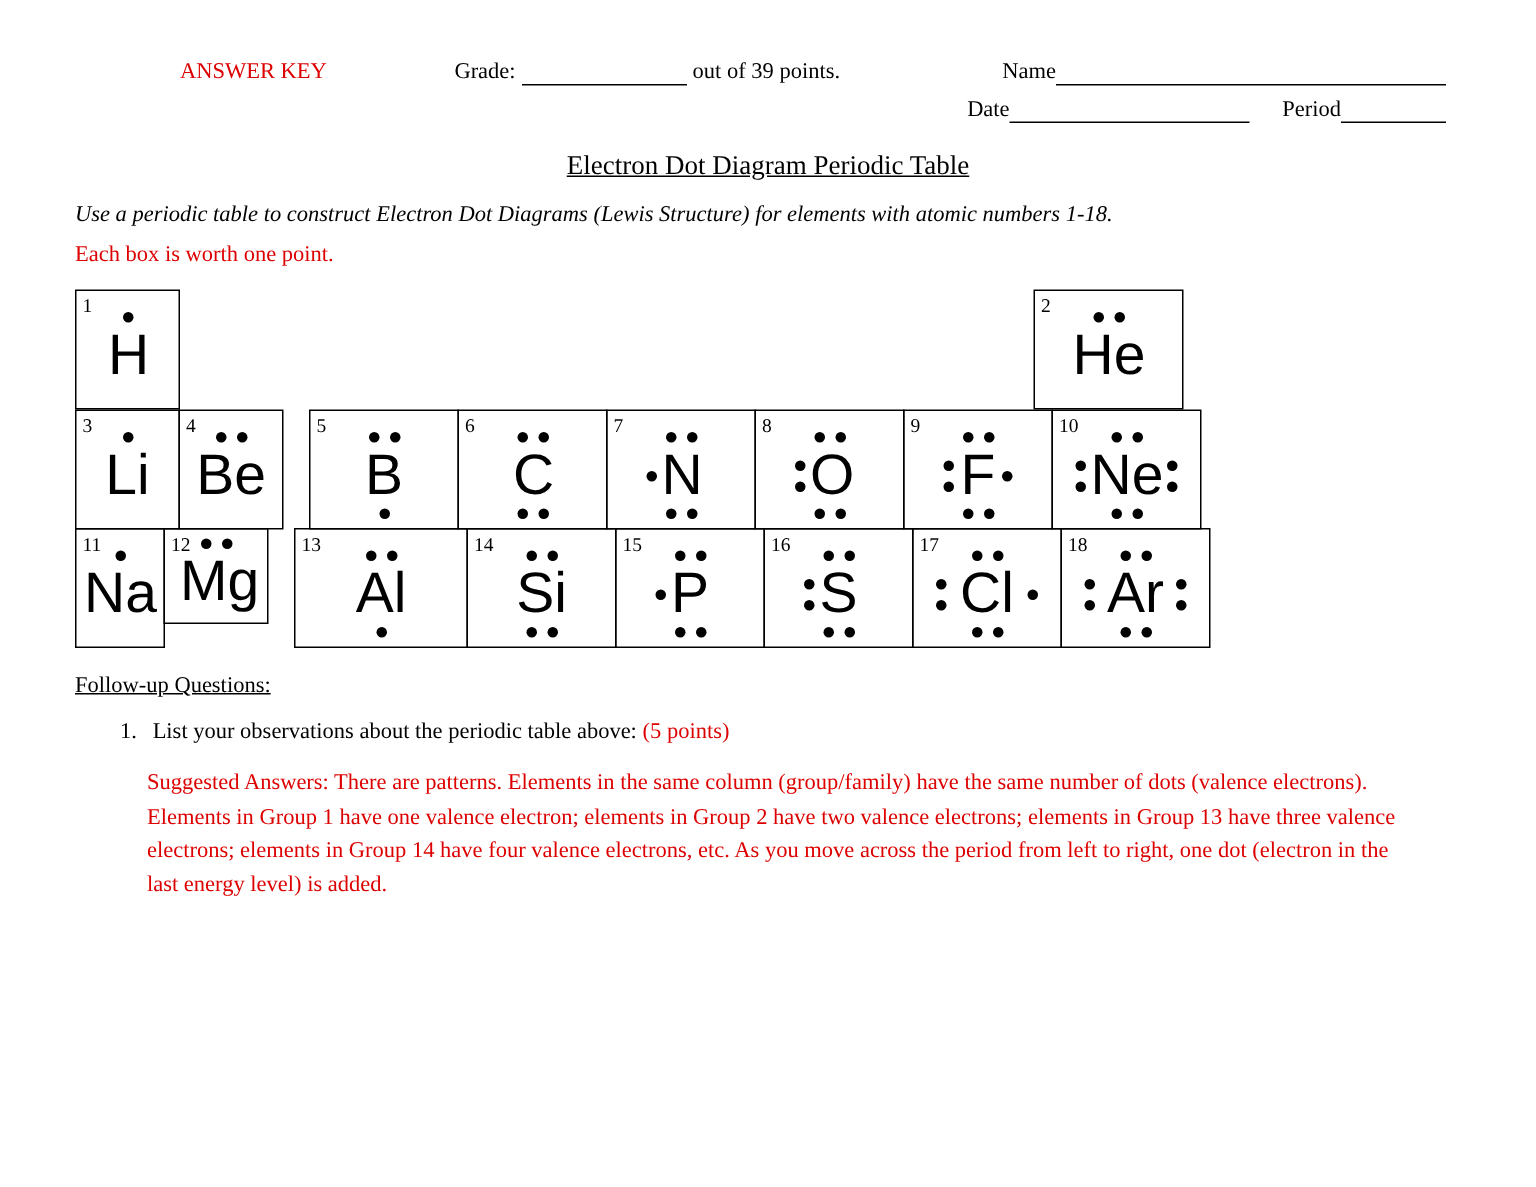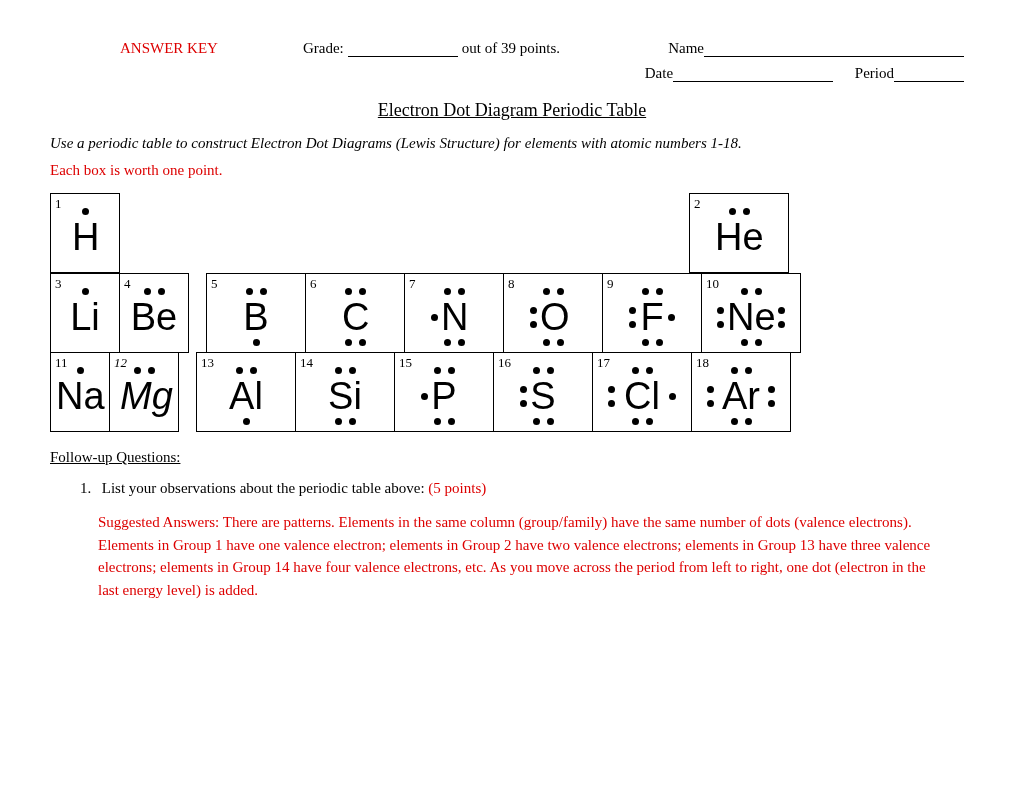--- a/index.html
+++ b/index.html
@@ -280,32 +280,32 @@
     <div class="ptable-row">
       <div class="cell" style="width: 60px; height: 80px;">
         <div class="cell-num">11</div>
         <div class="element-wrap">
           <div class="symbol-box" style="width: 48px; height: 38px;">
             <span class="sym" style="position: absolute; left: 0px; top: 0px; width: 100%; text-align: center;">Na</span>
             <div class="dot" style="left: 20.5px; top: -10px;"></div>
           </div>
         </div>
       </div>
-      <div class="cell" style="width: 70px; height: 80px; font-style: italic;">
+      <div class="cell" style="width: 70px; height: 64px;">
         <div class="cell-num">12</div>
         <div class="element-wrap">
           <div class="symbol-box" style="width: 48px; height: 38px;">
             <span class="sym" style="position: absolute; left: 0px; top: 0px; width: 100%; text-align: center;">Mg</span>
             <div class="dot" style="left: 13.5px; top: -10px;"></div>
             <div class="dot" style="left: 27.5px; top: -10px;"></div>
           </div>
         </div>
       </div>
       <div class="gap" style="width: 0px;"></div>
-      <div class="cell" style="width: 100px; height: 80px; margin-left: 18px;">
+      <div class="cell" style="width: 116px; height: 80px; margin-left: 18px;">
         <div class="cell-num">13</div>
         <div class="element-wrap">
           <div class="symbol-box" style="width: 48px; height: 38px;">
             <span class="sym" style="position: absolute; left: 0px; top: 0px; width: 100%; text-align: center;">Al</span>
             <div class="dot" style="left: 13.5px; top: -10px;"></div>
             <div class="dot" style="left: 27.5px; top: -10px;"></div>
             <div class="dot" style="left: 20.5px; top: 41px;"></div>
           </div>
         </div>
       </div>

